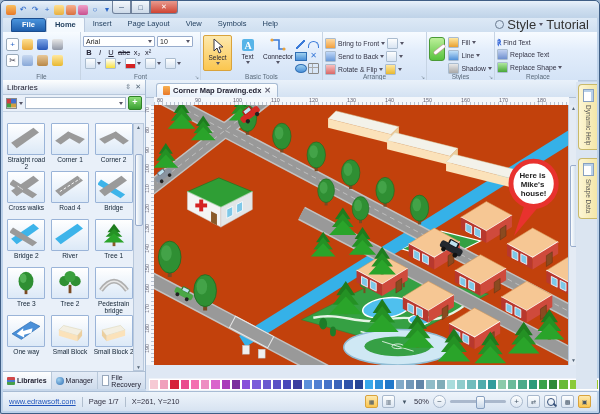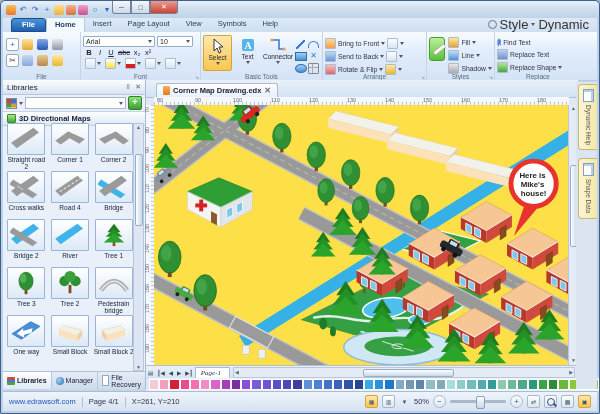--- a/index.html
+++ b/index.html
@@ -109,42 +109,42 @@
   .doctab{display:flex;align-items:center;gap:3px;margin-left:10px;padding:2px 6px;font-size:7.5px;font-weight:bold;color:#223;
     background:linear-gradient(#fdfefe,#e8f0fa);border:1px solid #a8bcd4;border-bottom:none;border-radius:3px 3px 0 0;}
   .edicon{width:7px;height:9px;background:linear-gradient(#f8b050,#e87828);border-radius:1px;}
   .closex{color:#667;font-size:8px;}
   .hruler{position:absolute;top:17px;left:8px;right:9px;height:8px;background:#f4f7fb;border-bottom:1px solid #aab;
     background-image:repeating-linear-gradient(90deg,#b8c2d2 0 1px,transparent 1px 4px);background-size:100% 3px;background-position:0 5px;background-repeat:no-repeat;}
   .hnum{position:absolute;top:0;font-size:5.5px;color:#667;}
   .vruler{position:absolute;top:25px;left:0;width:8px;bottom:26px;background:#f4f7fb;border-right:1px solid #aab;
     background-image:repeating-linear-gradient(#b8c2d2 0 1px,transparent 1px 4px);background-size:3px 100%;background-position:5px 0;background-repeat:no-repeat;}
   .vnum{position:absolute;left:0px;font-size:5.5px;color:#667;transform:rotate(-90deg);transform-origin:2px 4px;white-space:nowrap;}
-  .page{position:absolute;top:25px;left:8px;width:415px;height:260px;background:#fde047;overflow:hidden;}
+  .page{position:absolute;top:25px;left:8px;width:415px;height:260px;background:#c2410c;overflow:hidden;}
   .vscroll{position:absolute;top:25px;right:0;width:9px;height:260px;background:#e4ebf4;border-left:1px solid #b8c8dc;
     font-size:5px;color:#567;text-align:center;line-height:7px;}
   .vthumb{position:absolute;left:0.5px;right:0.5px;top:60px;height:80px;background:linear-gradient(90deg,#fdfefe,#c8d8ea);border:1px solid #98accc;border-radius:2px;}
   .pagerow{position:absolute;left:0;right:0;top:285px;height:13px;display:flex;align-items:center;
     background:linear-gradient(#e9f0f8,#d6e2f0);border-top:1px solid #b0c0d4;font-size:6.5px;color:#345;}
   .navb{padding:0 2px;font-size:5.5px;color:#345;}
   .pagetab{padding:0 8px 0 5px;border:1px solid #a8bcd4;border-bottom:none;background:#fdfefe;height:11px;
     display:flex;align-items:center;font-size:7px;font-style:italic;font-family:"Liberation Serif",serif;}
   .hscroll{flex:1;height:9px;margin:0 3px;background:#e4ebf4;border:1px solid #b8c8dc;position:relative;}
   .hthumb{position:absolute;top:0.5px;bottom:0.5px;left:38%;width:26%;background:linear-gradient(#fdfefe,#c8d8ea);border:1px solid #98accc;border-radius:2px;}
   .palette{position:absolute;left:3px;right:-21px;top:298px;height:13px;display:flex;align-items:center;background:#eef2f8;}
   .swatch{flex:1;height:11px;border:1px solid #fff;box-sizing:border-box;}
   
   .sidetabs{position:absolute;top:81px;right:2px;width:21px;bottom:24px;background:#dbe5f1;display:flex;flex-direction:column;gap:8px;padding-top:2px;box-sizing:border-box;}
   .stab{writing-mode:vertical-rl;display:flex;align-items:center;gap:3px;background:linear-gradient(90deg,#fdf6d4,#f3e6a8);
     border:1px solid #c9b96a;border-right:none;border-radius:4px 0 0 4px;padding:4px 2px;font-size:6.5px;color:#555;margin-left:2px;}
   .stabicn{width:9px;height:11px;background:#fff;border:1px solid #88a0c0;box-shadow:inset -2px 2px 0 #b8d0e8;writing-mode:horizontal-tb;}
   
   .statusbar{position:absolute;left:2px;right:2px;bottom:2px;height:20px;display:flex;align-items:center;
     background:linear-gradient(#eef4fb,#d7e3f1);border-top:1px solid #a8bcd4;font-size:7.5px;color:#334;padding:0 6px;box-sizing:border-box;}
-  .link{color:#2255bb;}
+  .link{color:#2255bb;text-decoration:underline;}
   .ssep{width:1px;height:10px;background:#b0bece;margin:0 6px;}
   .sright{margin-left:auto;display:flex;align-items:center;gap:4px;}
   .sicn{width:11px;height:11px;border:1px solid #a8b8cc;border-radius:2px;background:linear-gradient(#fdfefe,#dce6f2);
     display:flex;align-items:center;justify-content:center;font-size:6px;color:#456;}
   .sicn.hl{border-color:#d9a33c;background:linear-gradient(#fde9ae,#fbc64f);}
   .slider{width:56px;height:3px;background:#aab8cc;border-radius:2px;position:relative;}
   .sthumb{position:absolute;top:-4px;left:46%;width:7px;height:11px;background:linear-gradient(#fdfefe,#c8d8ea);
     border:1px solid #88a0c0;border-radius:2px;}
   .zbtn{width:11px;height:11px;border-radius:50%;border:1px solid #a8b8cc;background:linear-gradient(#fdfefe,#dce6f2);
     display:flex;align-items:center;justify-content:center;font-size:8px;color:#456;line-height:1;}
@@ -182,21 +182,21 @@
         <div class="mtab">Insert</div>
         <div class="mtab">Page Layout</div>
         <div class="mtab">View</div>
         <div class="mtab">Symbols</div>
         <div class="mtab">Help</div>
       </div>
     <div class="menuright">
       <span class="gear"></span>
       <span>Style</span>
       <span class="car"></span>
-      <span>Dynamic</span>
+      <span>Tutorial</span>
     </div>
   </div>
 
   <div class="ribbon">
     <div class="rgroup" style="width:78px">
       <div class="icons2" id="file-icons">
           <span class="ricn" style="background: rgb(255, 255, 255); color: rgb(42, 102, 200); border: 1px solid rgb(153, 170, 187);">+</span>
           <span class="ricn" style="background: linear-gradient(rgb(255, 224, 144), rgb(232, 168, 56));"></span>
           <span class="ricn" style="background: linear-gradient(rgb(128, 168, 232), rgb(40, 88, 184));"></span>
           <span class="ricn" style="background: linear-gradient(rgb(232, 232, 232), rgb(144, 152, 168));"></span>
@@ -369,24 +369,20 @@
         <span>✕</span>
       </span>
     </div>
     <div class="ptools">
       <span class="palicn"></span>
       <span class="car"></span>
       <div class="combo2">
           <span class="car"></span>
         </div>
       <div class="addbtn">+</div>
-    </div>
-    <div class="libheader">
-      <span class="greensq"></span>
-      <span>3D Directional Maps</span>
     </div>
     <div class="libgrid" id="libgrid">
         <div class="libitem">
           <div class="libbox">
             <svg viewBox="0 0 34 28">
               <polygon points="1,18 25,2 31,7 7,24" fill="#9a9a9a"></polygon>
             </svg>
           </div>
           <div class="liblabel">Straight road 2</div>
         </div>
@@ -762,35 +758,20 @@
             <tspan x="386">Here is</tspan>
             <tspan x="386" dy="9">Mike's</tspan>
             <tspan x="386" dy="9">house!</tspan>
           </text>
         </g>
       </svg>
     </div>
 
     <div class="vscroll">▲<div class="vthumb"></div><div style="position:absolute;bottom:1px;left:0;right:0">▼</div></div>
 
-    <div class="pagerow">
-      <span class="navb">▤</span>
-      <span class="navb">┃◀</span>
-      <span class="navb">◀</span>
-      <span class="navb">▶</span>
-      <span class="navb">▶┃</span>
-      <div class="pagetab">
-          <span>Page-1</span>
-        </div>
-      <div class="hscroll">
-        <span style="position:absolute;left:1px;top:1px;font-size:5px;color:#567">◀</span>
-        <div class="hthumb"></div>
-        <span style="position:absolute;right:1px;top:1px;font-size:5px;color:#567">▶</span>
-      </div>
-    </div>
     <div class="palette" id="palette">
         <div class="swatch" style="background: rgb(246, 201, 212);"></div>
         <div class="swatch" style="background: rgb(240, 160, 188);"></div>
         <div class="swatch" style="background: rgb(214, 32, 58);"></div>
         <div class="swatch" style="background: rgb(234, 75, 142);"></div>
         <div class="swatch" style="background: rgb(244, 112, 176);"></div>
         <div class="swatch" style="background: rgb(238, 142, 194);"></div>
         <div class="swatch" style="background: rgb(218, 100, 204);"></div>
         <div class="swatch" style="background: rgb(170, 60, 186);"></div>
         <div class="swatch" style="background: rgb(124, 47, 158);"></div>
@@ -839,21 +820,21 @@
     </div>
     <div class="stab">
       <span class="stabicn"></span>
       <span>Shape Data</span>
     </div>
   </div>
 
   <div class="statusbar">
     <span class="link">www.edrawsoft.com</span>
     <span class="ssep"></span>
-    <span>Page 4/1</span>
+    <span>Page 1/7</span>
     <span class="ssep"></span>
     <span>X=261, Y=210</span>
     <div class="sright">
       <span class="sicn hl">▦</span>
       <span class="sicn">▥</span>
       <span class="sicn" style="border:none;background:none">▼</span>
       <span>50%</span>
       <span class="zbtn">−</span>
       <div class="slider">
           <div class="sthumb"></div>

